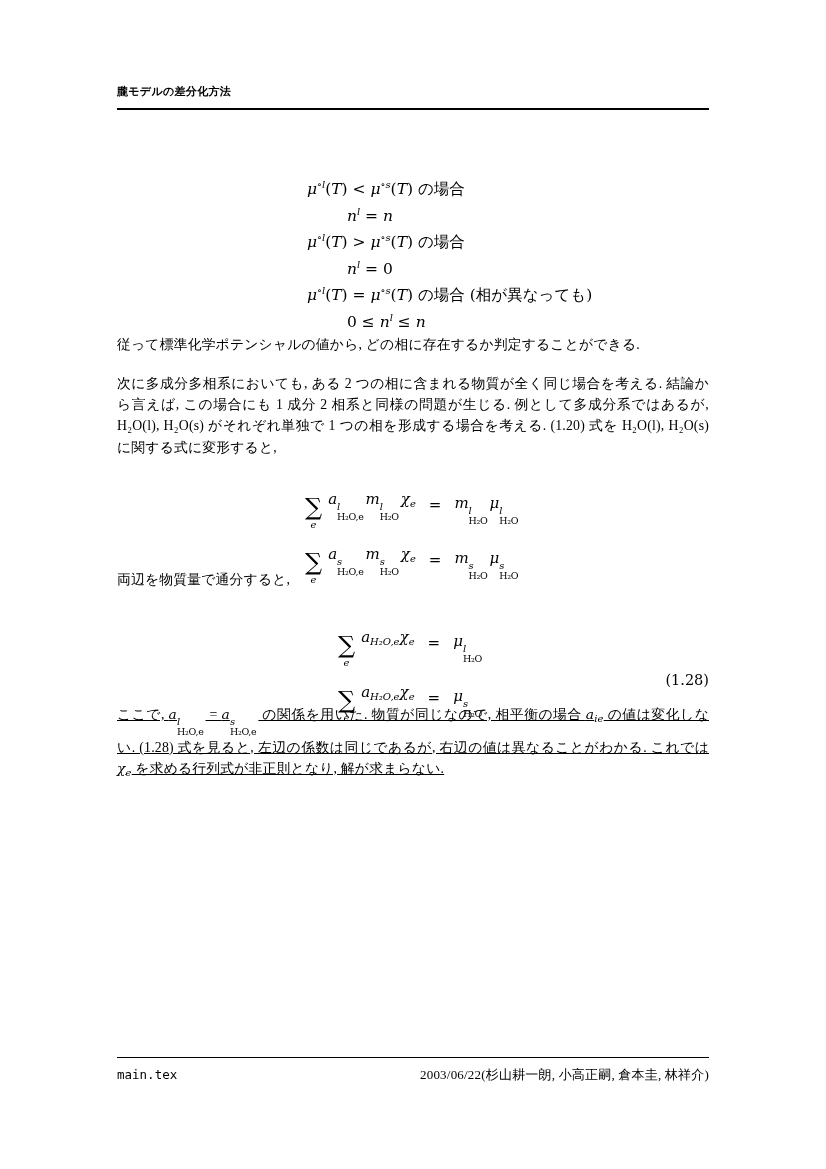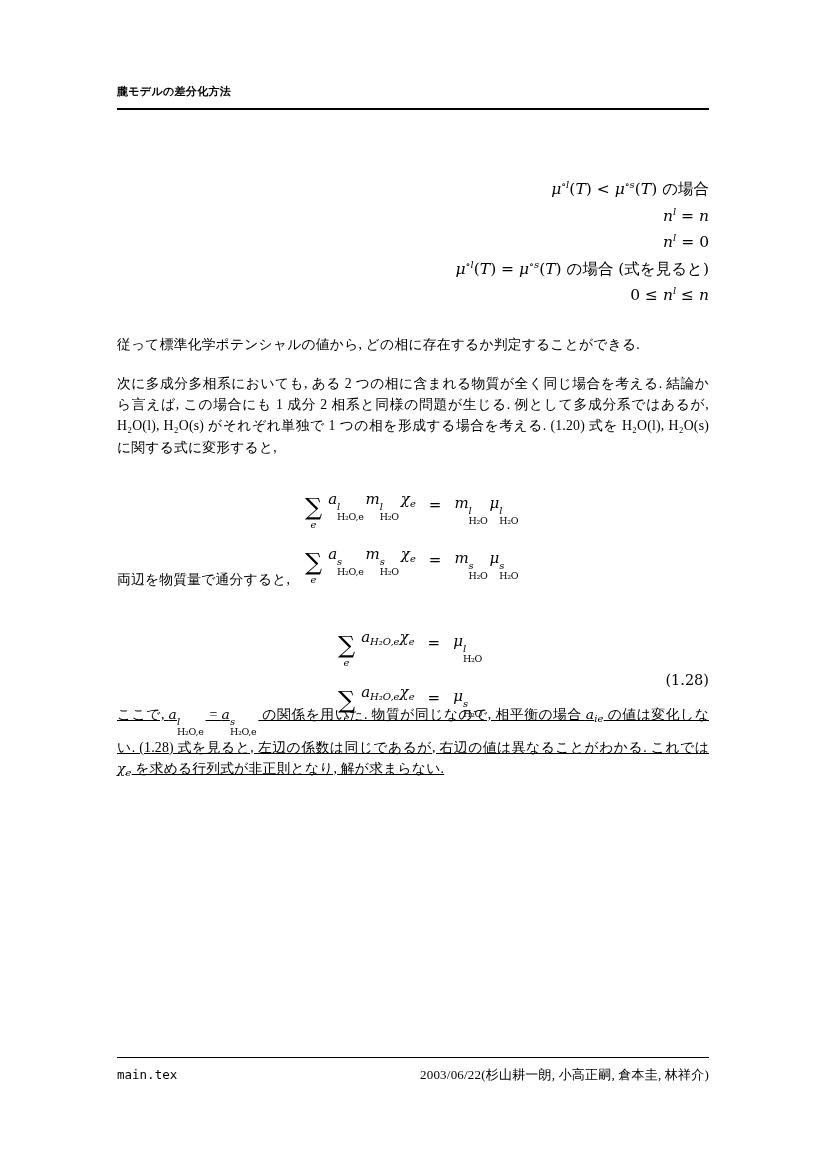--- a/index.html
+++ b/index.html
@@ -37,21 +37,21 @@
   .ss .sst{font-family:"DejaVu Serif",serif;font-size:10px;font-style:italic;}
   .ss .ssb{font-family:"DejaVu Serif",serif;font-size:9.5px;font-style:normal;letter-spacing:-0.3px;}
   .sum{display:inline-flex;flex-direction:column;align-items:center;line-height:1;vertical-align:-11px;margin-right:6px;}
   .sum .sig{font-family:"DejaVu Serif",serif;font-size:24px;line-height:0.95;font-style:normal;}
   .sum .sumsub{font-family:"DejaVu Serif",serif;font-size:10px;font-style:italic;margin-top:1px;}
   
   .eq-phase{
     position:absolute;top:172px;left:117px;width:592px;
     font-family:"DejaVu Serif",serif;font-size:15.5px;
   }
-  .eq-phase .line{height:26.6px;line-height:26.6px;white-space:nowrap;text-align:right;}
+  .eq-phase .line{height:26.6px;line-height:26.6px;white-space:nowrap;}
   .eq-phase .cond{padding-left:190px;}
   .eq-phase .result{padding-left:230px;}
   .eq-group{position:absolute;font-family:"DejaVu Serif",serif;font-size:15px;}
   .eq-grid{display:grid;grid-template-columns:auto auto auto;column-gap:13px;row-gap:6px;align-items:center;width:fit-content;}
   .eq-grid .cell{line-height:36px;white-space:nowrap;}
   #eqg1{top:481px;left:305px;}
   #eqg2{top:619px;left:117px;width:592px;}
   #eqg2 .eq-grid{margin-left:221px;}
   .eq-label{position:absolute;right:0;top:53px;font-size:14.5px;font-style:normal;margin-left:32px;}
   
@@ -69,22 +69,23 @@
 <div class="page">
 
   <div class="header">
     <span class="header-left">朧モデルの差分化方法</span>
   </div>
   <div class="header-rule"></div>
 
   <div class="eq-phase">
     <div class="line cond"><span class="tok-i">μ</span><span class="tok-sup">∘l</span><span class="tok-t">(</span><span class="tok-i">T</span><span class="tok-t">) &lt; </span><span class="tok-i">μ</span><span class="tok-sup">∘s</span><span class="tok-t">(</span><span class="tok-i">T</span><span class="tok-t">) の場合</span></div>
     <div class="line result"><span class="tok-i">n</span><span class="tok-sup">l</span><span class="tok-t"> = </span><span class="tok-i">n</span></div>
+    <div class="line cond"><span class="tok-i">μ</span><span class="tok-sup">∘l</span><span class="tok-t">(</span><span class="tok-i">T</span><span class="tok-t">) &gt; </span><span class="tok-i">μ</span><span class="tok-sup">∘s</span><span class="tok-t">(</span><span class="tok-i">T</span><span class="tok-t">) の場合</span></div>
     <div class="line result"><span class="tok-i">n</span><span class="tok-sup">l</span><span class="tok-t"> = 0</span></div>
-    <div class="line cond"><span class="tok-i">μ</span><span class="tok-sup">∘l</span><span class="tok-t">(</span><span class="tok-i">T</span><span class="tok-t">) = </span><span class="tok-i">μ</span><span class="tok-sup">∘s</span><span class="tok-t">(</span><span class="tok-i">T</span><span class="tok-t">) の場合 (式を見ると)</span></div>
+    <div class="line cond"><span class="tok-i">μ</span><span class="tok-sup">∘l</span><span class="tok-t">(</span><span class="tok-i">T</span><span class="tok-t">) = </span><span class="tok-i">μ</span><span class="tok-sup">∘s</span><span class="tok-t">(</span><span class="tok-i">T</span><span class="tok-t">) の場合 (相が異なっても)</span></div>
     <div class="line result"><span class="tok-t">0 ≤ </span><span class="tok-i">n</span><span class="tok-sup">l</span><span class="tok-t"> ≤ </span><span class="tok-i">n</span></div>
   </div>
 
   <div class="para p1">従って標準化学ポテンシャルの値から, どの相に存在するか判定することができる.</div>
 
   <div class="para p2">次に多成分多相系においても, ある 2 つの相に含まれる物質が全く同じ場合を考える. 結論から言えば, この場合にも 1 成分 2 相系と同様の問題が生じる. 例として多成分系ではあるが, H₂O(l), H₂O(s) がそれぞれ単独で 1 つの相を形成する場合を考える. (1.20) 式を H₂O(l), H₂O(s) に関する式に変形すると,</div>
 
   <div class="eq-group" id="eqg1">
     <div class="eq-grid">
       <span class="cell"><span class="sum">

